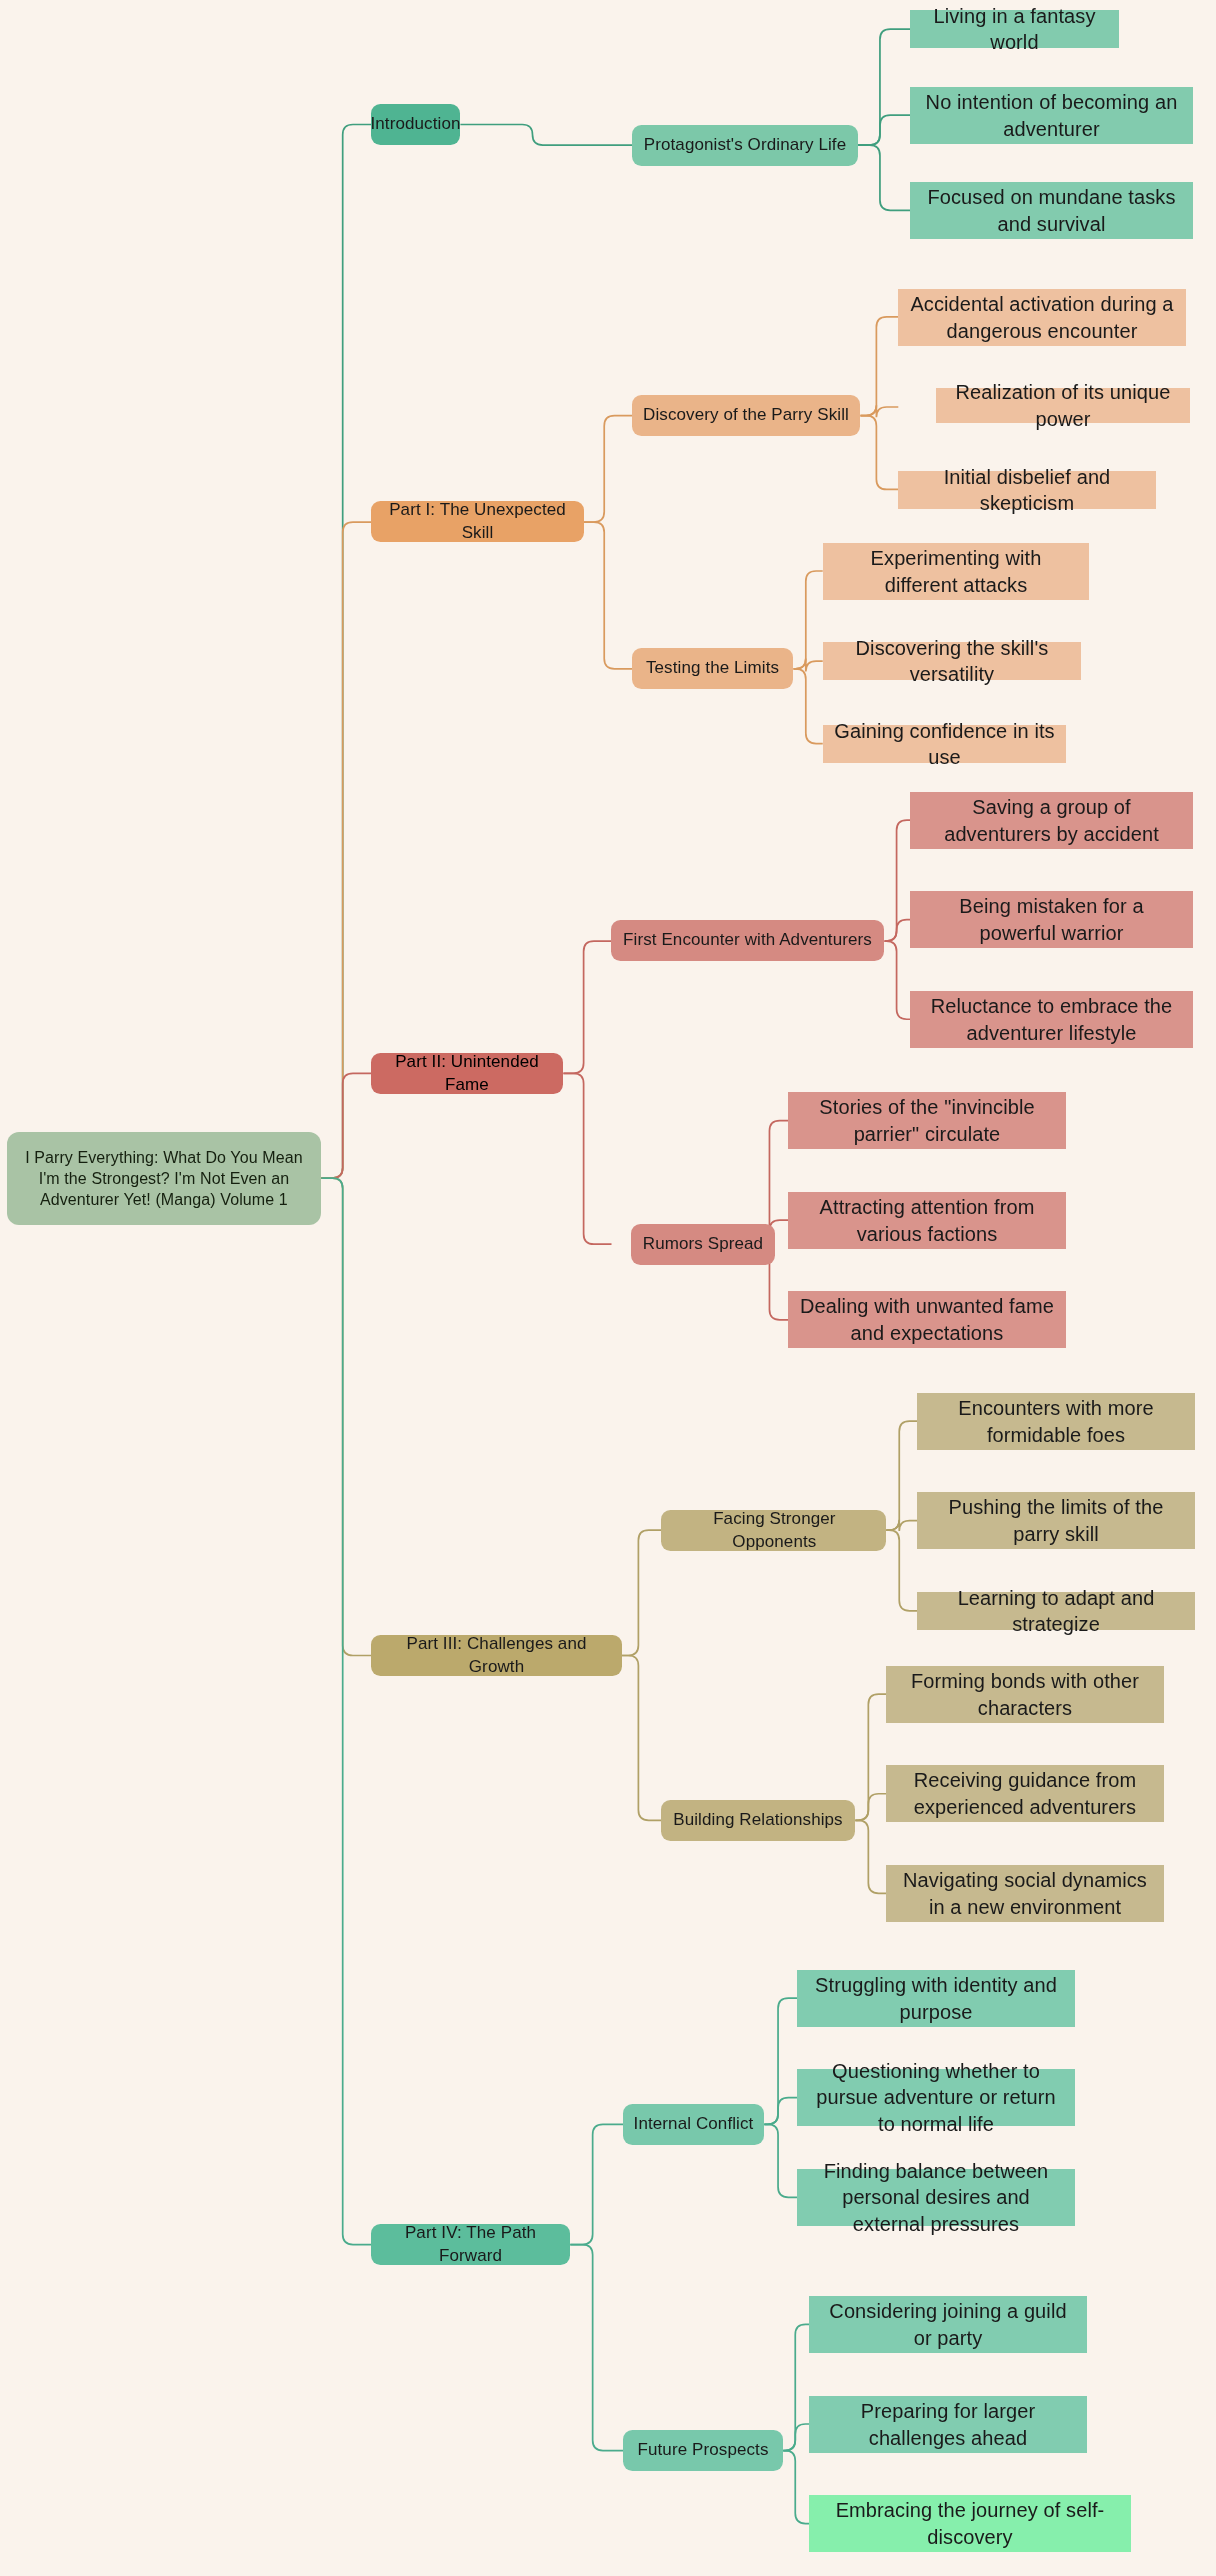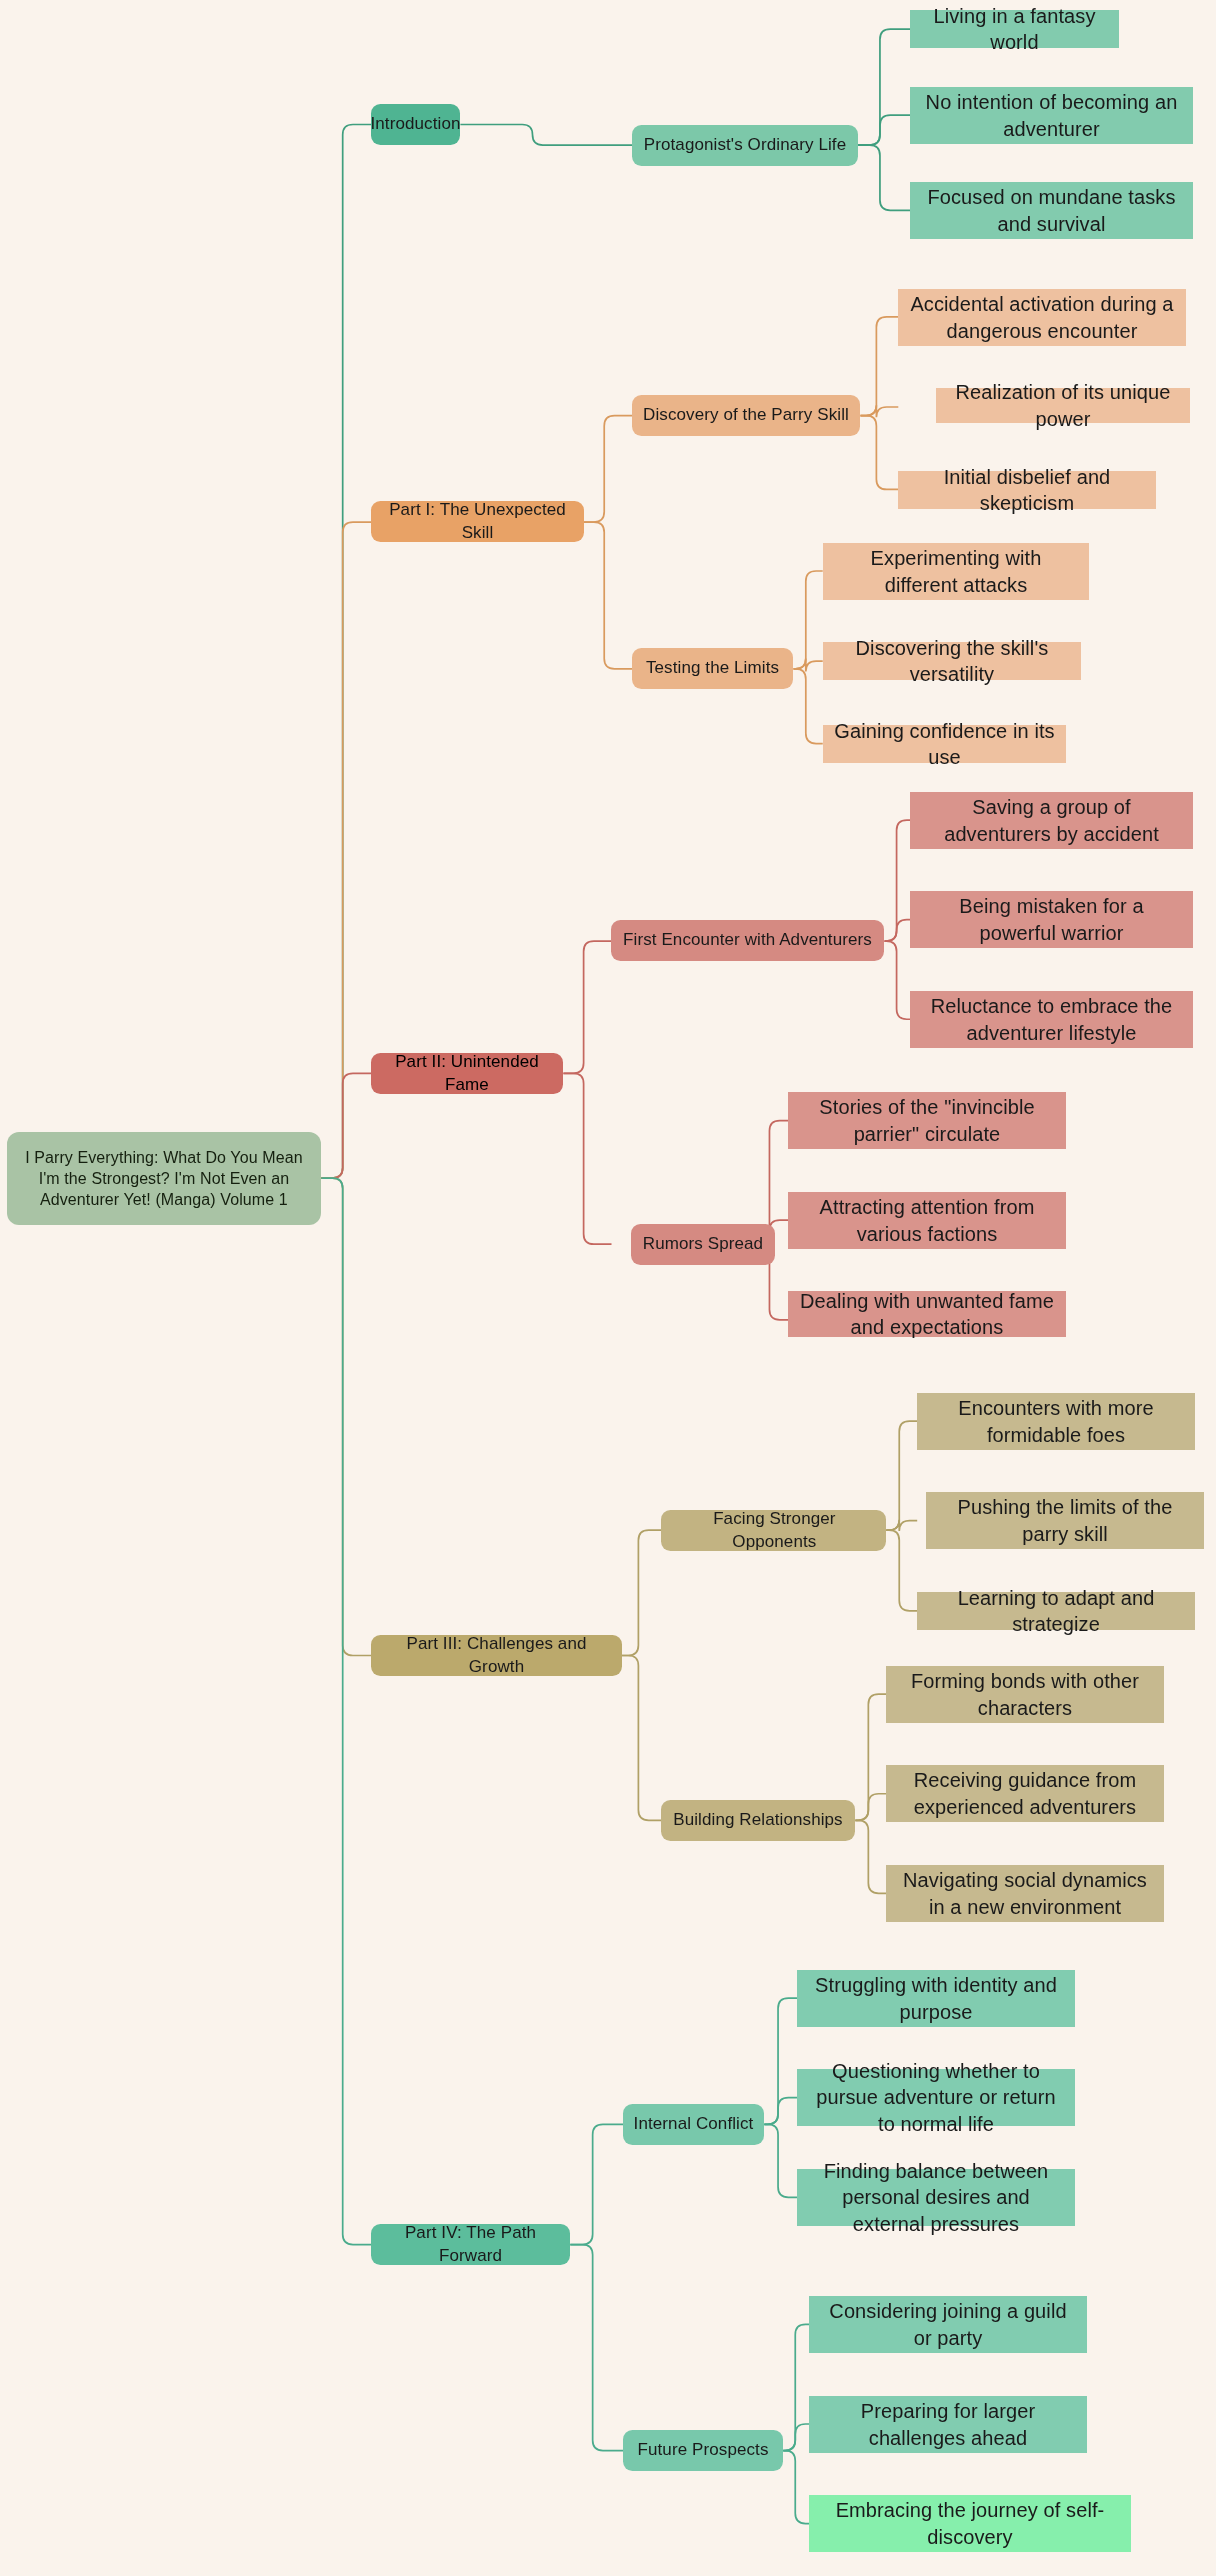--- a/index.html
+++ b/index.html
@@ -103,25 +103,25 @@
       <div class="node lvl3" style="left: 823px; top: 642px; width: 258px; height: 38px; background: rgb(238, 193, 160);">Discovering the skill's versatility</div>
       <div class="node lvl3" style="left: 823px; top: 725px; width: 243px; height: 38px; background: rgb(238, 193, 160);">Gaining confidence in its use</div>
       <div class="node lvl1 white-text" style="left: 371px; top: 1053px; width: 192px; height: 41px; background: rgb(204, 106, 98);">Part II: Unintended Fame</div>
       <div class="node lvl2" style="left: 611px; top: 920px; width: 273px; height: 41px; background: rgb(213, 138, 130);">First Encounter with Adventurers</div>
       <div class="node lvl3" style="left: 910px; top: 792px; width: 283px; height: 57px; background: rgb(217, 148, 140);">Saving a group of adventurers by accident</div>
       <div class="node lvl3" style="left: 910px; top: 891px; width: 283px; height: 57px; background: rgb(217, 148, 140);">Being mistaken for a powerful warrior</div>
       <div class="node lvl3" style="left: 910px; top: 991px; width: 283px; height: 57px; background: rgb(217, 148, 140);">Reluctance to embrace the adventurer lifestyle</div>
       <div class="node lvl2" style="left: 611px; top: 1224px; width: 144px; height: 41px; background: rgb(213, 138, 130); margin-left: 20px;">Rumors Spread</div>
       <div class="node lvl3" style="left: 788px; top: 1092px; width: 278px; height: 57px; background: rgb(217, 148, 140);">Stories of the "invincible parrier" circulate</div>
       <div class="node lvl3" style="left: 788px; top: 1192px; width: 278px; height: 57px; background: rgb(217, 148, 140);">Attracting attention from various factions</div>
-      <div class="node lvl3" style="left: 788px; top: 1291px; width: 278px; height: 46px; background: rgb(217, 148, 140);">Dealing with unwanted fame and expectations</div>
+      <div class="node lvl3" style="left: 788px; top: 1291px; width: 278px; height: 57px; background: rgb(217, 148, 140);">Dealing with unwanted fame and expectations</div>
       <div class="node lvl1" style="left: 371px; top: 1635px; width: 251px; height: 41px; background: rgb(187, 169, 108);">Part III: Challenges and Growth</div>
       <div class="node lvl2" style="left: 661px; top: 1510px; width: 225px; height: 41px; background: rgb(194, 179, 130); padding-left: 12px;">Facing Stronger Opponents</div>
       <div class="node lvl3" style="left: 917px; top: 1393px; width: 278px; height: 57px; background: rgb(198, 185, 143);">Encounters with more formidable foes</div>
-      <div class="node lvl3" style="left: 917px; top: 1492px; width: 278px; height: 57px; background: rgb(198, 185, 143); margin-left: 9px;">Pushing the limits of the parry skill</div>
+      <div class="node lvl3" style="left: 917px; top: 1492px; width: 278px; height: 57px; background: rgb(198, 185, 143);">Pushing the limits of the parry skill</div>
       <div class="node lvl3" style="left: 917px; top: 1592px; width: 278px; height: 38px; background: rgb(198, 185, 143);">Learning to adapt and strategize</div>
       <div class="node lvl2" style="left: 661px; top: 1800px; width: 194px; height: 41px; background: rgb(194, 179, 130);">Building Relationships</div>
       <div class="node lvl3" style="left: 886px; top: 1666px; width: 278px; height: 57px; background: rgb(198, 185, 143);">Forming bonds with other characters</div>
       <div class="node lvl3" style="left: 886px; top: 1765px; width: 278px; height: 57px; background: rgb(198, 185, 143);">Receiving guidance from experienced adventurers</div>
       <div class="node lvl3" style="left: 886px; top: 1865px; width: 278px; height: 57px; background: rgb(198, 185, 143);">Navigating social dynamics in a new environment</div>
       <div class="node lvl1" style="left: 371px; top: 2224px; width: 199px; height: 41px; background: rgb(92, 189, 156);">Part IV: The Path Forward</div>
       <div class="node lvl2" style="left: 623px; top: 2104px; width: 141px; height: 41px; background: rgb(120, 200, 171);">Internal Conflict</div>
       <div class="node lvl3" style="left: 797px; top: 1970px; width: 278px; height: 57px; background: rgb(129, 204, 176);">Struggling with identity and purpose</div>
       <div class="node lvl3" style="left: 797px; top: 2069px; width: 278px; height: 57px; background: rgb(129, 204, 176);">Questioning whether to pursue adventure or return to normal life</div>
       <div class="node lvl3" style="left: 797px; top: 2169px; width: 278px; height: 57px; background: rgb(129, 204, 176);">Finding balance between personal desires and external pressures</div>

